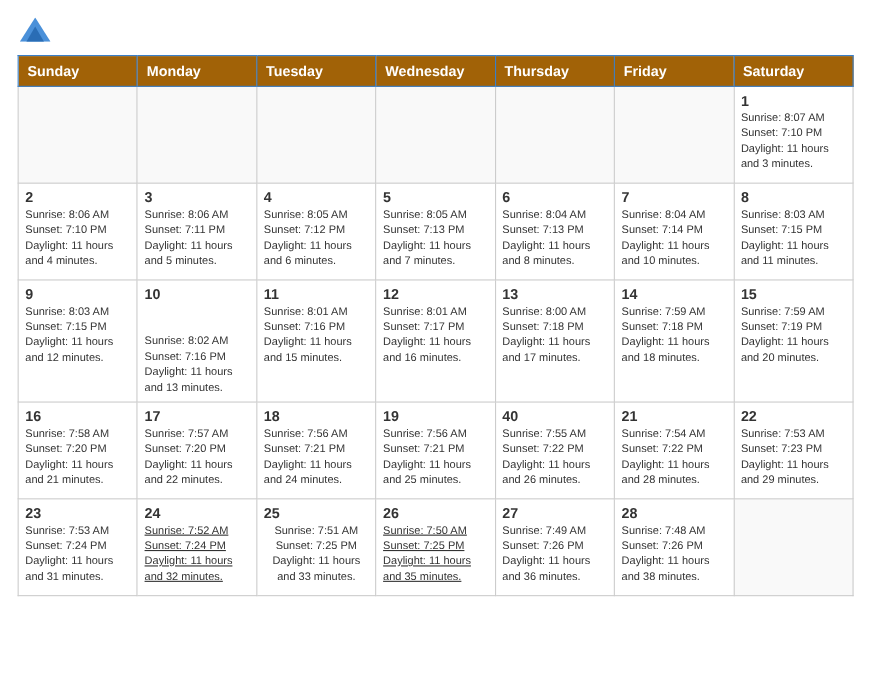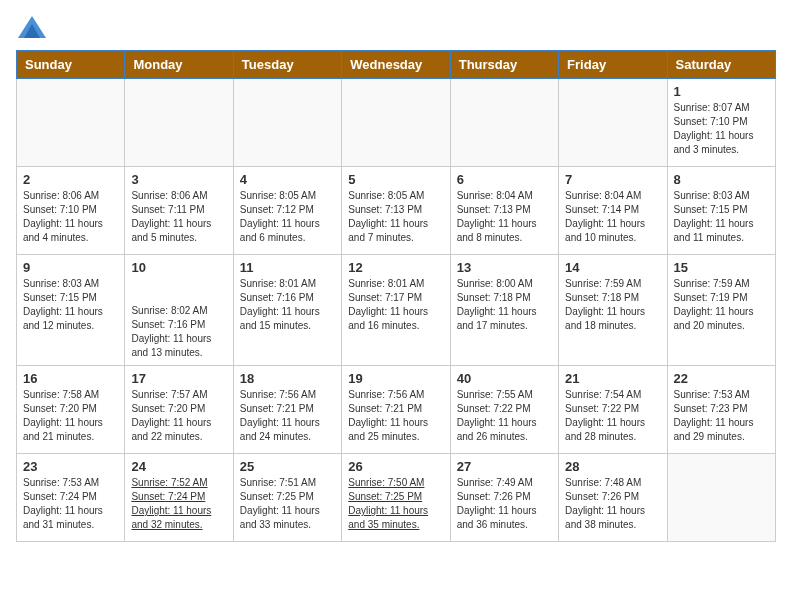--- a/index.html
+++ b/index.html
@@ -295,21 +295,21 @@
         </td>
         <td>
           <span class="day-num">24</span>
           <div class="cell-info" style="white-space: pre-line; text-decoration: underline;">Sunrise: 7:52 AM
 Sunset: 7:24 PM
 Daylight: 11 hours
 and 32 minutes.</div>
         </td>
         <td>
           <span class="day-num">25</span>
-          <div class="cell-info" style="white-space: pre-line;">Sunrise: 7:51 AM
+          <div class="cell-info" style="white-space: pre-line; text-align: center;">Sunrise: 7:51 AM
 Sunset: 7:25 PM
 Daylight: 11 hours
 and 33 minutes.</div>
         </td>
         <td>
           <span class="day-num">26</span>
           <div class="cell-info" style="white-space: pre-line; text-decoration: underline;">Sunrise: 7:50 AM
 Sunset: 7:25 PM
 Daylight: 11 hours
 and 35 minutes.</div>

